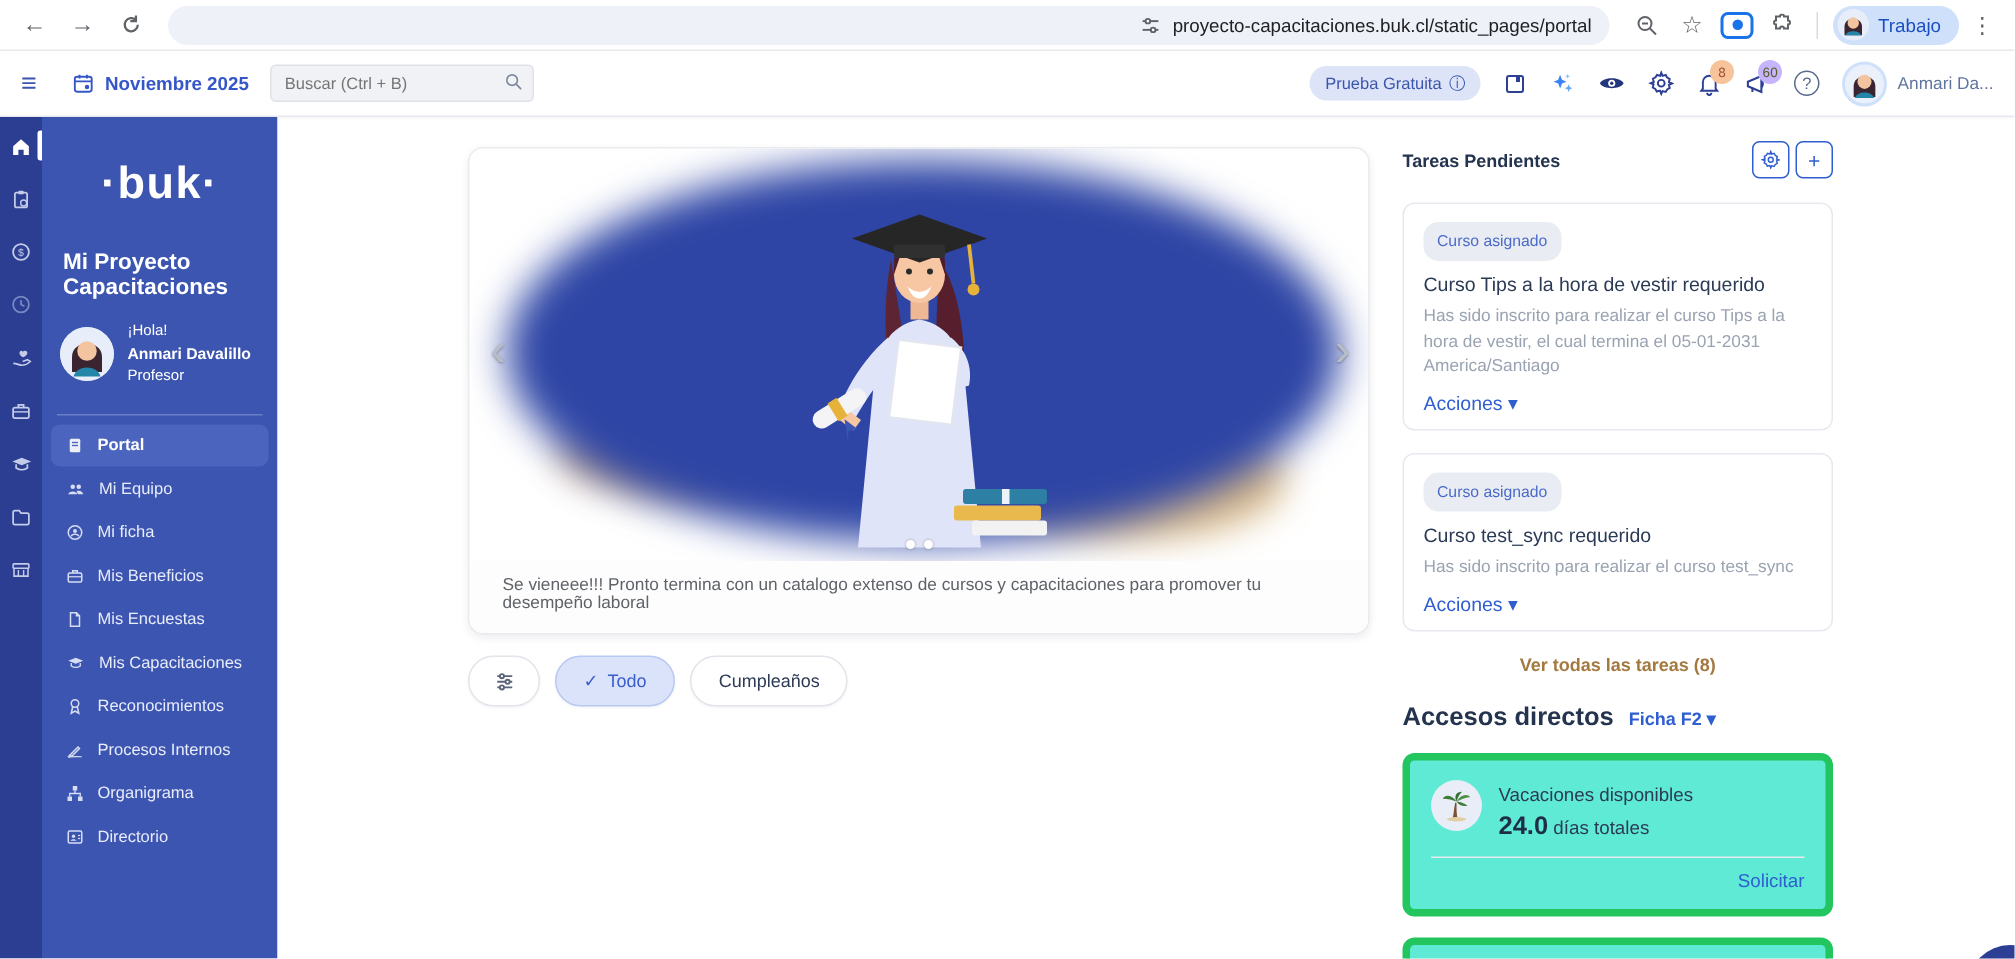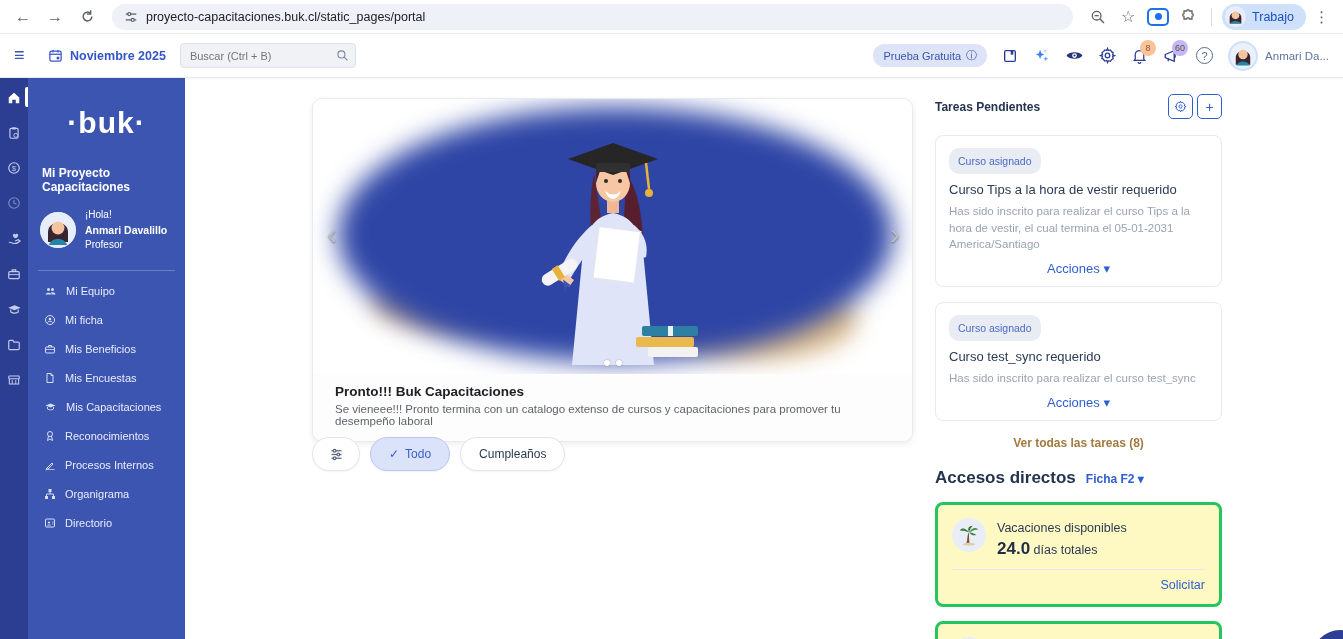--- a/index.html
+++ b/index.html
@@ -6,21 +6,21 @@
   html,body { width:1343px; height:639px; overflow:hidden; background:#fff;
     font-family:"Liberation Sans", sans-serif; }
   body { position:relative; }
 
   
   .browser-bar { height:34px; background:#ffffff; display:flex; align-items:center;
     padding:0 10px; gap:6px; border-bottom:1px solid #e8eaed; }
   .b-icon { width:26px; height:26px; display:flex; align-items:center; justify-content:center;
     color:#5f6368; font-size:16px; border-radius:50%; flex:0 0 auto; }
   .url-pill { flex:1; height:26px; background:#eef1f8; border-radius:14px; display:flex;
-    align-items:center; gap:8px; padding:0 12px; margin:0 6px; }
+    align-items:center; gap:8px; padding:0 12px; margin:0 6px;justify-content:flex-end; }
   .url-text { font-size:12.5px; color:#202124; }
   .tune-ic svg, .b-icon svg { display:block; }
   .browser-right { display:flex; align-items:center; gap:4px; }
   .media-ic { width:22px; height:18px; border:2px solid #1a73e8; border-radius:5px;
     display:flex; align-items:center; justify-content:center; }
   .media-ic i { width:7px; height:7px; background:#1a73e8; border-radius:50%; display:block; }
   .chrome-divider { width:1px; height:18px; background:#dadce0; margin:0 6px; }
   .profile-chip { display:flex; align-items:center; gap:6px; background:#cfe0fb;
     border-radius:15px; padding:2px 12px 2px 3px; height:26px; }
   .profile-chip .label { font-size:12.5px; color:#1b4fc0; }
@@ -59,21 +59,21 @@
   .strip-item { position:relative; width:28px; display:flex; justify-content:center; padding:1px 0; }
   .strip-item.active::after { content:""; position:absolute; right:0; top:-3px; width:3px; height:20px;
     background:#fff; border-radius:2px 0 0 2px; }
   .strip-item svg { opacity:.85; }
   .strip-item.active svg { opacity:1; }
   .strip-item.dim svg { opacity:.45; }
 
   .sidebar { width:157px; background:#3c55b0; color:#fff; display:flex; flex-direction:column;
     padding:14px 0 0 0; }
   .buk-logo { text-align:center; font-size:30px; font-weight:bold; letter-spacing:1px; margin:14px 0 26px; }
-  .project-name { font-size:12px; font-weight:bold; padding:0 14px; margin-bottom:14px; }
+  .project-name { font-size:15px; font-weight:bold; padding:0 14px; margin-bottom:14px; }
   .side-profile { display:flex; gap:9px; padding:0 12px; align-items:center; margin-bottom:14px; }
   .side-profile .txt { font-size:10px; line-height:1.45; }
   .side-profile .txt .nm { font-weight:bold; font-size:10.5px; }
   .side-divider { height:1px; background:rgba(255,255,255,.25); margin:4px 10px 6px; }
   .menu { display:flex; flex-direction:column; padding:0 6px; }
   .menu-item { display:flex; align-items:center; gap:9px; padding:8px 10px; border-radius:6px;
     font-size:11px; color:#e8ecfb; margin-bottom:1px; }
   .menu-item.active { background:#4b65bf; color:#fff; font-weight:bold; }
   .menu-item svg { flex:0 0 auto; opacity:.9; }
 
@@ -112,26 +112,26 @@
   .rp-title { font-size:12px; font-weight:bold; color:#24344f; }
   .rp-btns { display:flex; gap:4px; }
   .sq-btn { width:25px; height:25px; border:1px solid #2f5ed0; border-radius:5px; background:#fff;
     color:#2f5ed0; font-size:14px; display:flex; align-items:center; justify-content:center; }
   .task-card { border:1px solid #e7e9ef; border-radius:8px; padding:12px 13px 10px; margin-bottom:15px;
     background:#fff; }
   .badge { display:inline-block; background:#e9ecf2; color:#4a6bc9; font-size:10.5px;
     padding:7px 9px; border-radius:10px; margin-bottom:8px; }
   .task-title { font-size:13px; color:#2b3a55; margin-bottom:6px; }
   .task-desc { font-size:11.5px; color:#9aa3b2; line-height:1.45; margin-bottom:8px; }
-  .task-actions { text-align:center; font-size:13px; color:#2f5ed0; }
+  .task-actions { text-align:left; font-size:13px; color:#2f5ed0; }
   .view-all { text-align:center; font-size:12px; color:#a3793f; margin:2px 0 18px;font-weight:bold; }
   .sc-head { display:flex; align-items:baseline; gap:10px; margin-bottom:14px; }
   .sc-title { font-size:17px; font-weight:bold; color:#24344f; }
   .sc-selector { font-size:12px; color:#2f5ed0; font-weight:bold; }
-  .sc-card { border:3px solid #22c55e; border-radius:8px; padding:13px 14px 10px; margin-bottom:14px; background:#fef9c3; }
+  .sc-card { border:5px solid #22c55e; border-radius:8px; padding:13px 14px 10px; margin-bottom:14px; background:#5eead4; }
   .sc-row { display:flex; gap:11px; }
   .ico-circ { width:34px; height:34px; border-radius:50%; background:#e9edf8; display:flex;
     align-items:center; justify-content:center; flex:0 0 auto; }
   .vac-title { font-size:12.5px; color:#2b3a55; margin:3px 0 4px; }
   .vac-days { font-size:12.5px; color:#2b3a55; }
   .vac-days b { font-size:17px; color:#1f2d47; }
   .sc-div { height:1px; background:#e7e9ef; margin:10px 0 8px; }
   .sc-action { text-align:right; font-size:12.5px; color:#2f5ed0; padding-bottom:2px; }
   .liq-title { font-size:12.5px; color:#2b3a55; padding-top:8px; }
   .fab { position:absolute; left:1312px; top:630px; width:56px; height:56px; border-radius:50%;
@@ -353,20 +353,28 @@
           </svg>
       </span>
       <div class="txt">
         <div>¡Hola!</div>
         <div class="nm">Anmari Davalillo</div>
         <div>Profesor</div>
       </div>
     </div>
     <div class="side-divider"></div>
     <div class="menu">
+      <div class="menu-item active">
+        <svg width="12" height="12" viewBox="0 0 24 24">
+            <rect x="5" y="3" width="14" height="18" rx="2" fill="#fff"></rect>
+            <line x1="8" y1="8" x2="16" y2="8" stroke="#4b65bf" stroke-width="1.8"></line>
+            <line x1="8" y1="12" x2="16" y2="12" stroke="#4b65bf" stroke-width="1.8"></line>
+          </svg>
+        <span>Portal</span>
+      </div>
       <div class="menu-item">
         <svg width="13" height="12" viewBox="0 0 24 24">
             <circle cx="8" cy="9" r="3" fill="#e8ecfb"></circle>
             <circle cx="16" cy="9" r="3" fill="#e8ecfb"></circle>
             <path d="M2 19c1-5 11-5 12 0" fill="#e8ecfb"></path>
             <path d="M13 15c4-1.5 8 0 9 4h-7" fill="#e8ecfb"></path>
           </svg>
         <span>Mi Equipo</span>
       </div>
       <div class="menu-item">
@@ -477,21 +485,20 @@
           </g>
         </svg>
         <div class="car-arrow left">‹</div>
         <div class="car-arrow right">›</div>
         <div class="car-dots">
             <i></i>
             <i></i>
           </div>
       </div>
       <div class="caption">
-        <div class="t">Pronto!!! Buk Capacitaciones</div>
         <div class="s">Se vieneee!!! Pronto termina con un catalogo extenso de cursos y capacitaciones para promover tu desempeño laboral</div>
       </div>
     </div>
 
     <div class="filter-row">
       <div class="pill icon-only">
         <svg width="15" height="15" viewBox="0 0 24 24">
             <g stroke="#5b6579" stroke-width="2" fill="none">
               <line x1="4" y1="6" x2="20" y2="6"></line>
               <line x1="4" y1="12" x2="20" y2="12"></line>

